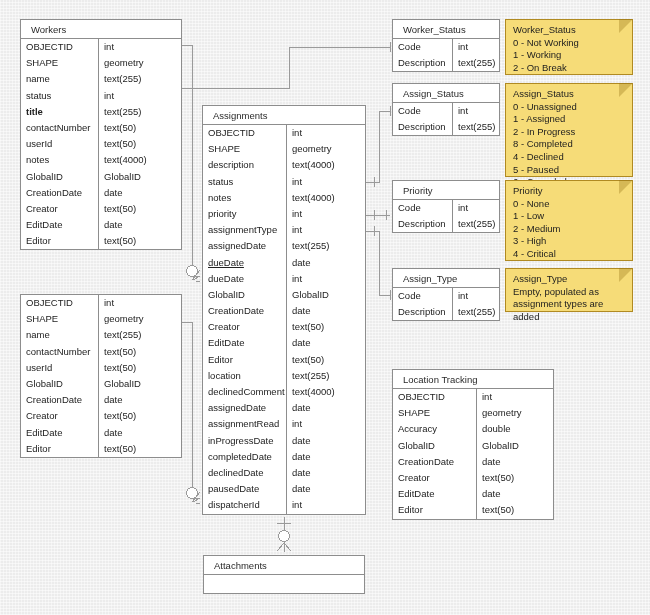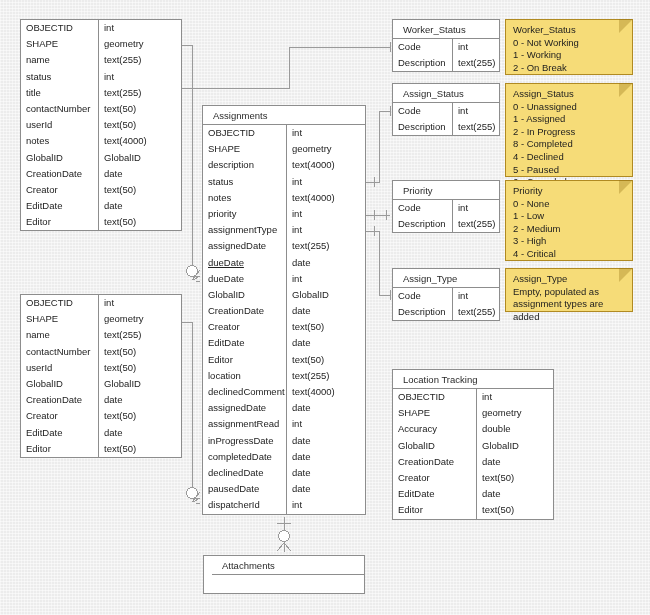--- a/index.html
+++ b/index.html
@@ -146,39 +146,40 @@
       <path d="M277,551 L284,543 L291,551" stroke="#9a9a9a"></path>
       <circle cx="284" cy="536" r="5.5" fill="#ffffff" stroke="#9a9a9a"></circle>
 
       <circle cx="192" cy="271" r="5.5" fill="#ffffff" stroke="#9a9a9a"></circle>
       <path d="M200,270 L192,280 M200,276 L193,280 M200,281 L196,281" stroke="#9a9a9a"></path>
       <circle cx="192" cy="493" r="5.5" fill="#ffffff" stroke="#9a9a9a"></circle>
       <path d="M200,492 L192,502 M200,498 L193,502 M200,503 L196,503" stroke="#9a9a9a"></path>
     </g>
   </svg>
 <div class="entity" style="left: 20px; top: 19px; width: 162px;">
+      <div class="entity-title">Workers</div>
       <div class="entity-body">
         <div class="erow">
           <span class="fname" style="width: 78px;">OBJECTID</span>
           <span class="ftype">int</span>
         </div>
         <div class="erow">
           <span class="fname" style="width: 78px;">SHAPE</span>
           <span class="ftype">geometry</span>
         </div>
         <div class="erow">
           <span class="fname" style="width: 78px;">name</span>
           <span class="ftype">text(255)</span>
         </div>
         <div class="erow">
           <span class="fname" style="width: 78px;">status</span>
           <span class="ftype">int</span>
         </div>
         <div class="erow">
-          <span class="fname" style="width: 78px;">title</span>
+          <span class="fname" style="width: 78px; font-weight: bold;">title</span>
           <span class="ftype">text(255)</span>
         </div>
         <div class="erow">
           <span class="fname" style="width: 78px;">contactNumber</span>
           <span class="ftype">text(50)</span>
         </div>
         <div class="erow">
           <span class="fname" style="width: 78px;">userId</span>
           <span class="ftype">text(50)</span>
         </div>
@@ -435,21 +436,21 @@
         <div class="erow">
           <span class="fname" style="width: 84px;">EditDate</span>
           <span class="ftype">date</span>
         </div>
         <div class="erow">
           <span class="fname" style="width: 84px;">Editor</span>
           <span class="ftype">text(50)</span>
         </div>
       </div>
     </div>
-    <div class="entity empty-body" style="left: 203px; top: 555px; width: 162px; padding-left: 8px;">
+    <div class="entity empty-body" style="left: 203px; top: 555px; width: 162px;">
       <div class="entity-title">Attachments</div>
       <div class="entity-body"></div>
     </div>
     <div class="note" style="left: 505px; top: 19px; width: 128px; height: 56px;">
       <span class="fold"></span>
       <span class="note-title">Worker_Status</span>
       <span class="note-line">0 - Not Working</span>
       <span class="note-line">1 - Working</span>
       <span class="note-line">2 - On Break</span>
     </div>

